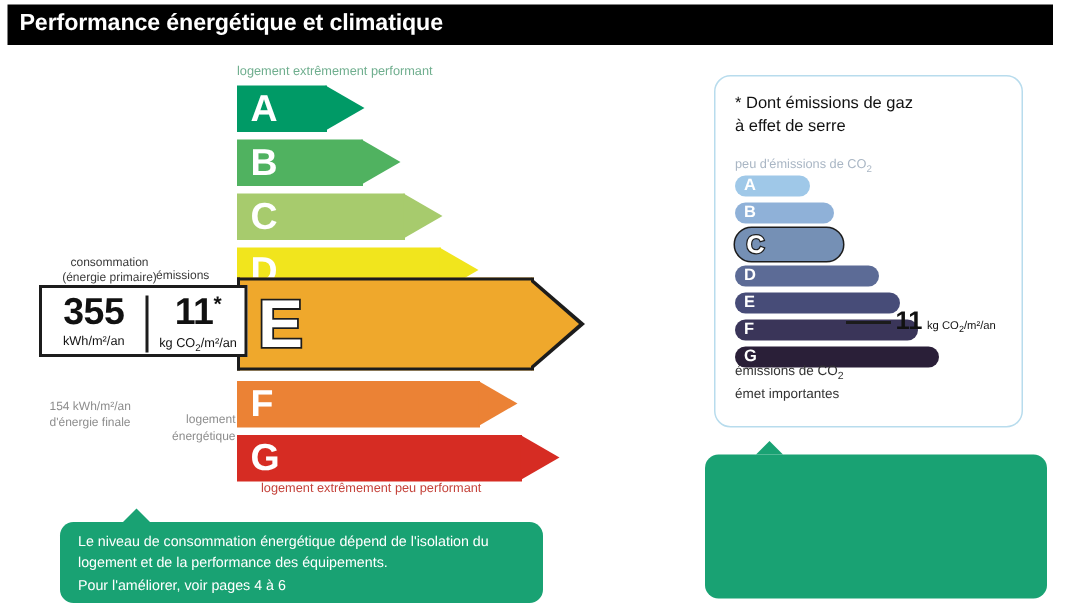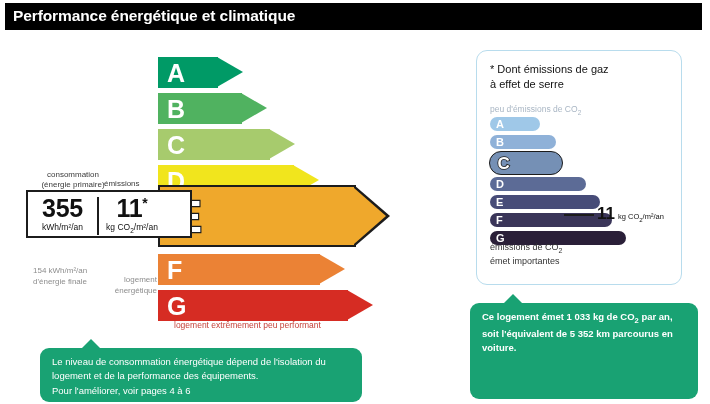--- a/index.html
+++ b/index.html
@@ -69,21 +69,21 @@
   .erow .eletter{
     position:absolute;left:14px;top:50%;transform:translateY(-50%);
     font-size:45px;font-weight:bold;line-height:1;
     color:#ffffff;
     -webkit-text-stroke:2.4px #1c1c1c;
     paint-order:stroke fill;
   }
 
   
   .valuebox{
-    position:absolute;left:26px;top:190px;width:166px;height:48px;
+    position:absolute;left:26px;top:190px;width:139px;height:48px;
     border:2.5px solid #1c1c1c;background:#ffffff;
     box-sizing:border-box;z-index:6;
   }
   .valuebox .divider{
     position:absolute;left:69px;top:5px;width:1.5px;height:38px;background:#1c1c1c;
   }
   .vcell{position:absolute;top:3px;text-align:center;}
   .vcell.left{left:0;width:69px;}
   .vcell.right{left:70px;width:68px;}
   .vnum{font-size:25px;font-weight:bold;color:#111;line-height:1.05;letter-spacing:-0.3px;}
@@ -189,20 +189,21 @@
 </style>
 </head>
 <body>
 
 <div class="header-bar">
   <span class="title">Performance énergétique et climatique</span>
 </div>
 
 <div class="ladder">
 
+  <div class="cap-top">logement extrêmement performant</div>
 
   <div id="ladder-bars">
       <div class="bar" style="top: 25px; width: 86px;">
         <div class="body" style="width: 60px; background: rgb(0, 154, 102);"></div>
         <div class="tip" style="left: 59px; border-left: 26px solid rgb(0, 154, 102);"></div>
         <div class="letter">A</div>
       </div>
       <div class="bar" style="top: 61px; width: 110px;">
         <div class="body" style="width: 84px; background: rgb(80, 178, 96);"></div>
         <div class="tip" style="left: 83px; border-left: 26px solid rgb(80, 178, 96);"></div>
@@ -316,14 +317,13 @@
   </div>
 
   <div class="sub-bot">
     <span>émissions de CO</span><sub>2</sub><br>
     <span>émet importantes</span>
   </div>
 </div>
 
 <div class="callout-right">
   <div class="ptr"></div>
-  <div class="b"><span>Ce logement émet 1 033 kg de CO</span><sub>2</sub><span> par an, soit l'équivalent de 5 352 km parcourus en voiture.</span></div>
 </div>
 
 </body></html>

